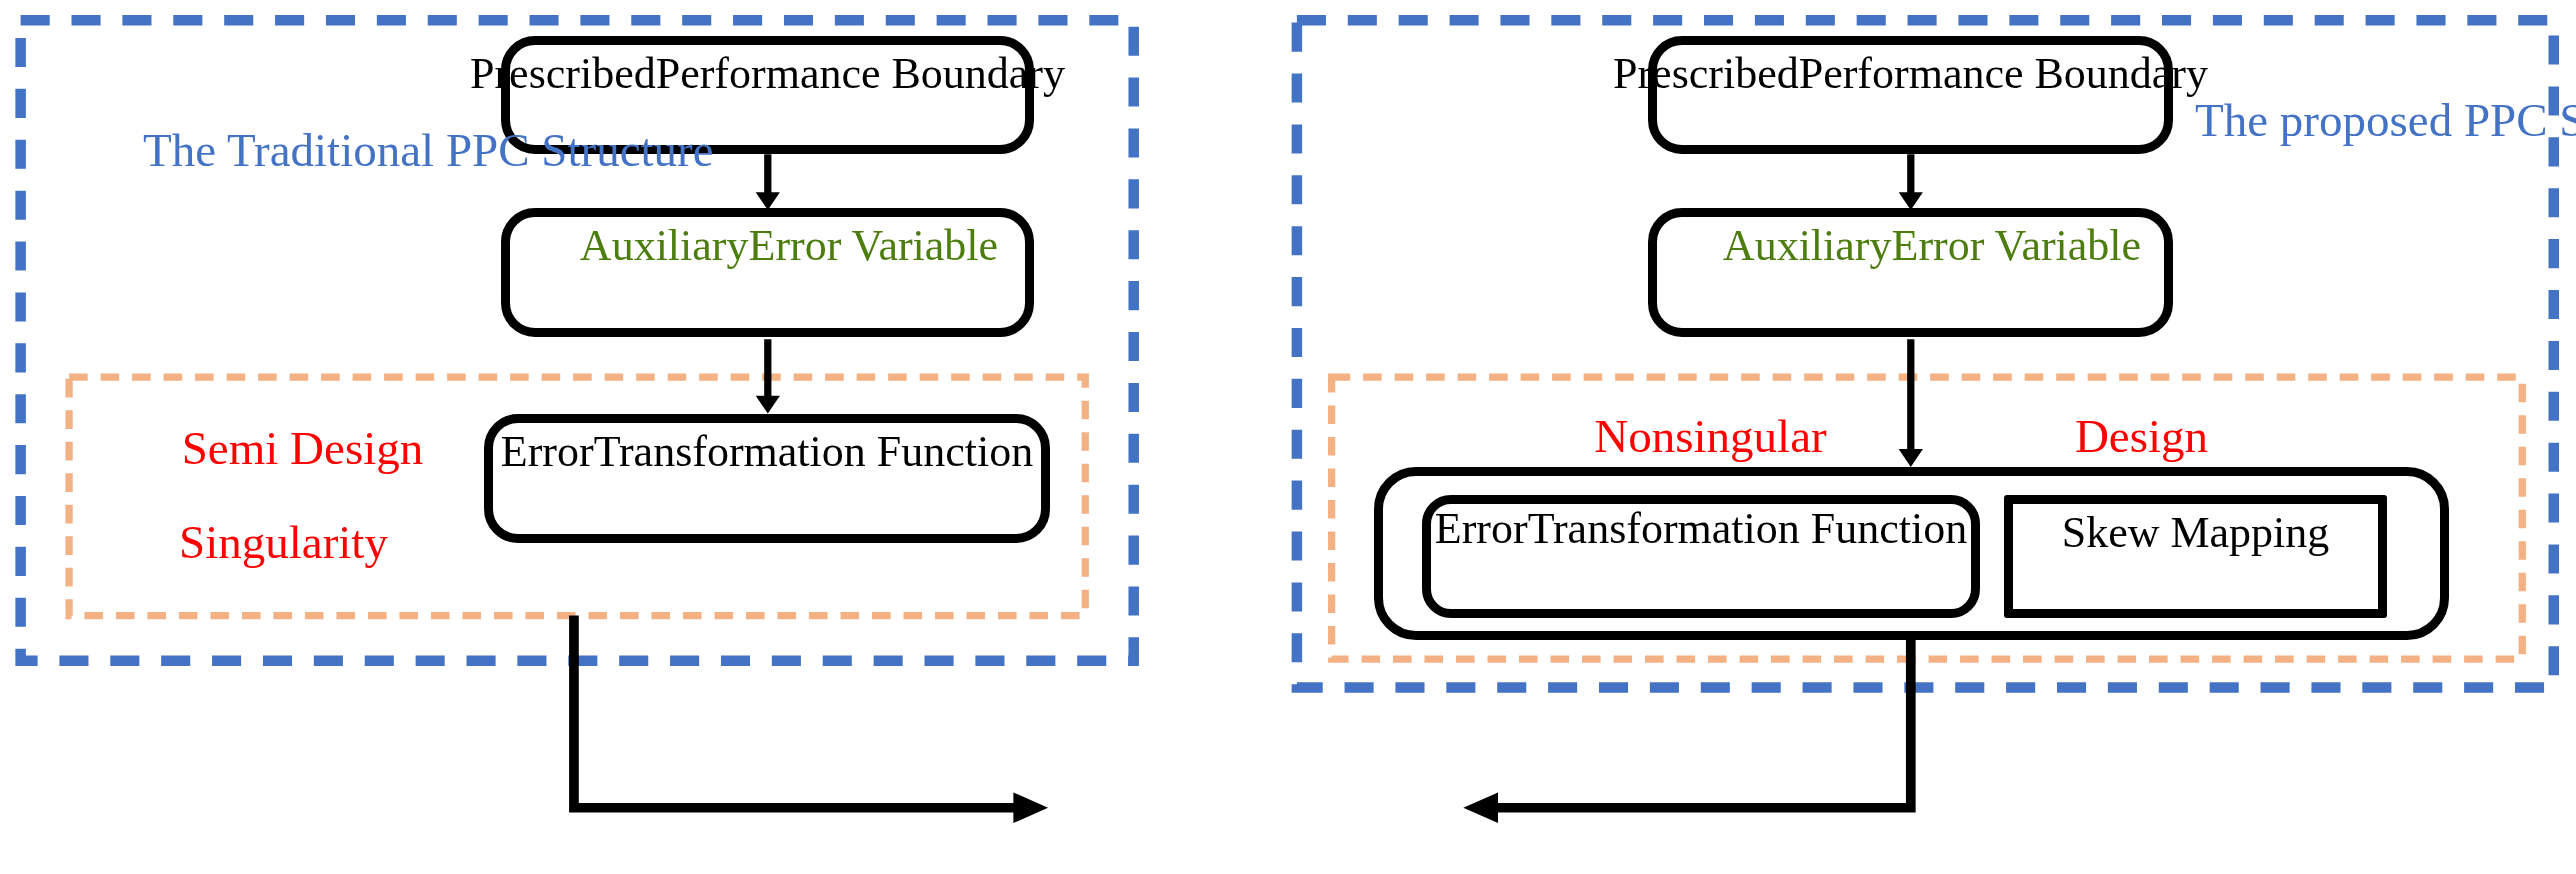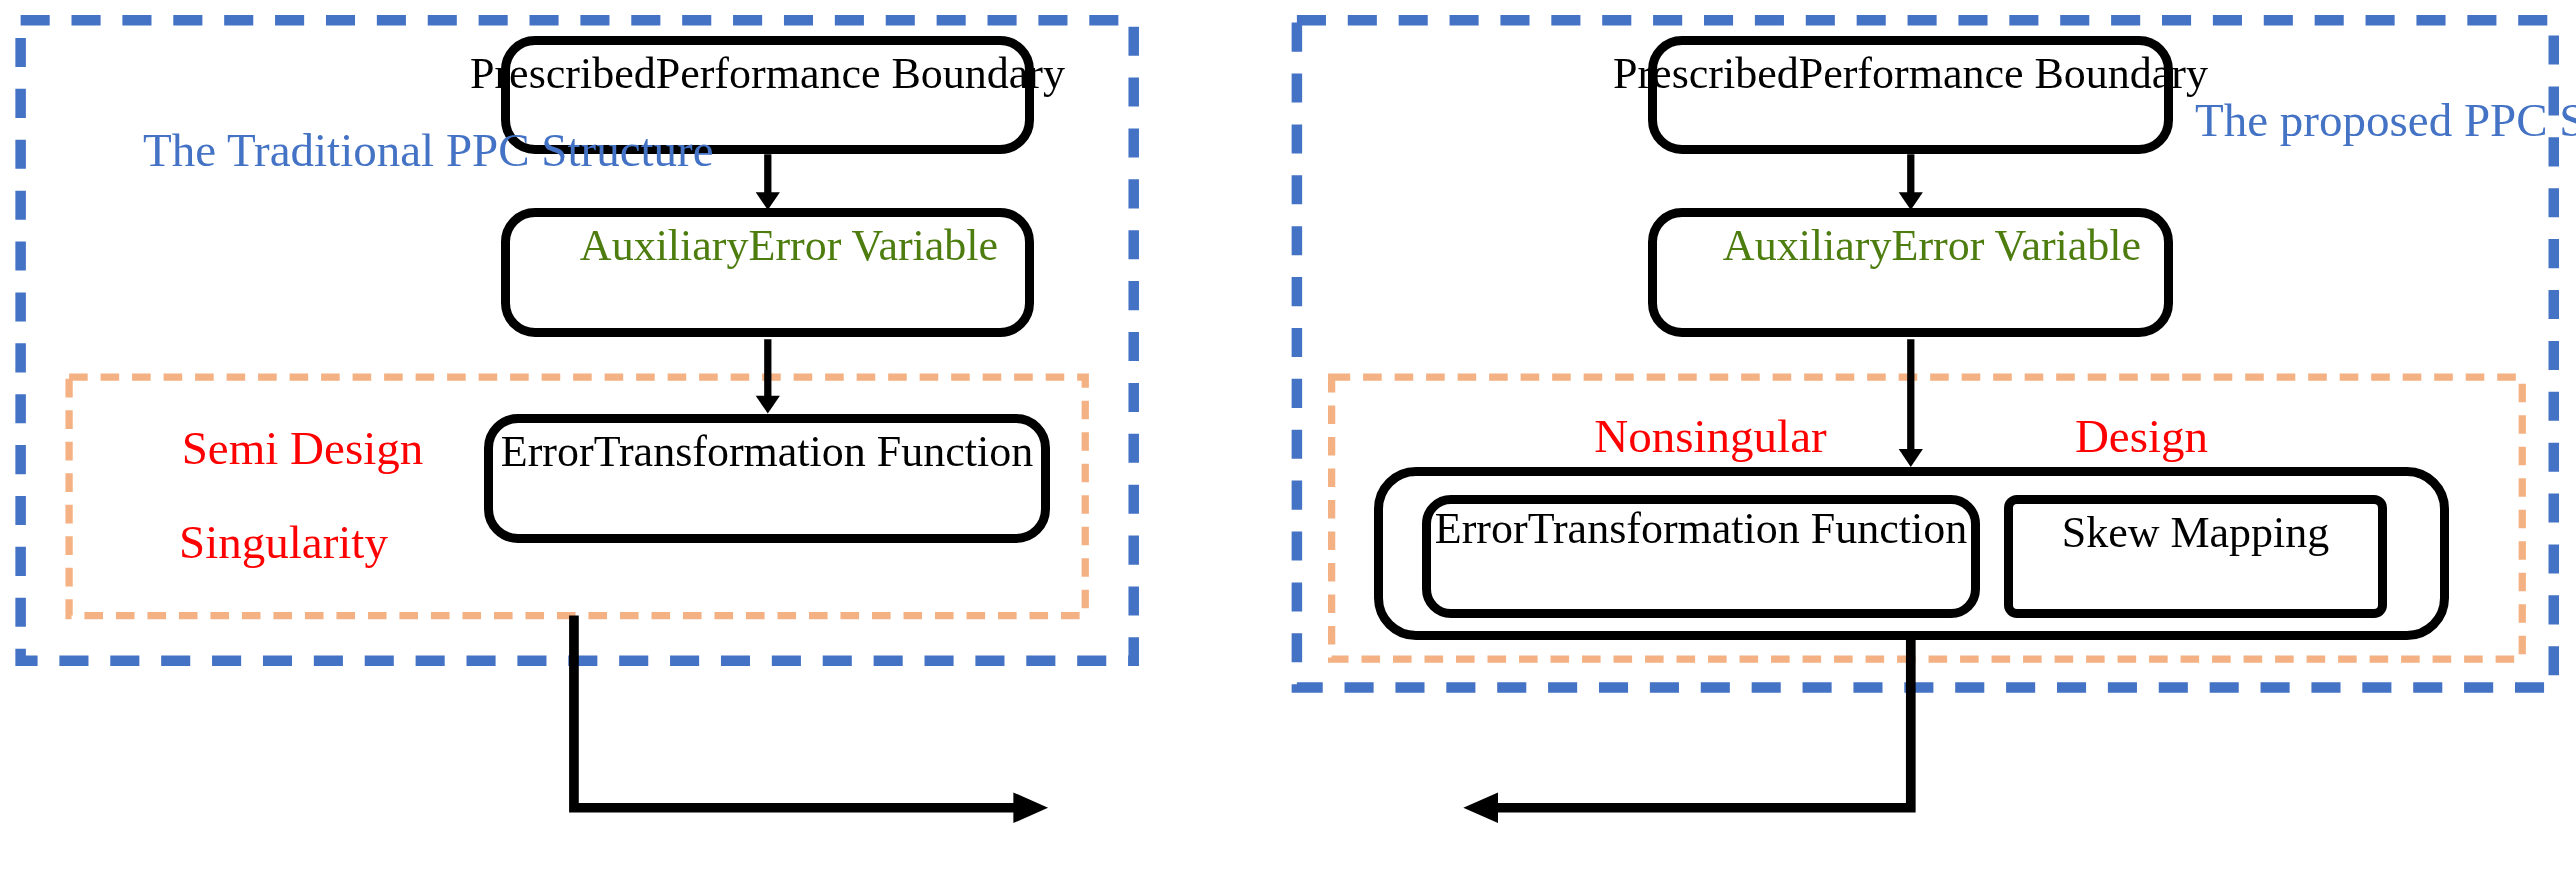--- a/index.html
+++ b/index.html
@@ -34,21 +34,21 @@
   }
   .blue-text{color:#4472C4;}
   .red-text{color:#FF0000;}
   #ppb-left   {left:501px;  top:36px;  width:533px;  height:118px;}
   #aev-left   {left:501px;  top:208px; width:533px;  height:129px;}
   #etf-left   {left:484px;  top:414px; width:566px;  height:129px;}
   #ppb-right  {left:1648px; top:36px;  width:525px;  height:118px;}
   #aev-right  {left:1648px; top:208px; width:525px;  height:129px;}
   #outer-right{left:1374px; top:467px; width:1075px; height:173px; border-radius:42px;}
   #etf-right  {left:1422px; top:495px; width:558px;  height:123px; line-height:50px; border-radius:29px;}
-  #skew-right {left:2004px; top:495px; width:383px;  height:123px; border-radius:13px;}
+  #skew-right {left:2004px; top:495px; width:383px;  height:123px; border-radius:3px;}
   #controller {left:1045px; top:755px; width:422px;  height:110px; border-radius:24px; font-size:50px;}
   #label-left   {left:143px;  top:120px; width:323px;}
   #label-right  {left:2195px; top:90px; width:323px;}
   #semi-global  {left:141px;  top:418px; width:323px;}
   #singularity  {left:122px;  top:512px; width:323px;}
   #nonsingular  {left:1549px; top:406px; width:323px;}
   #global-label {left:1980px; top:406px; width:323px;}
 </style>
 </head>
 <body>

